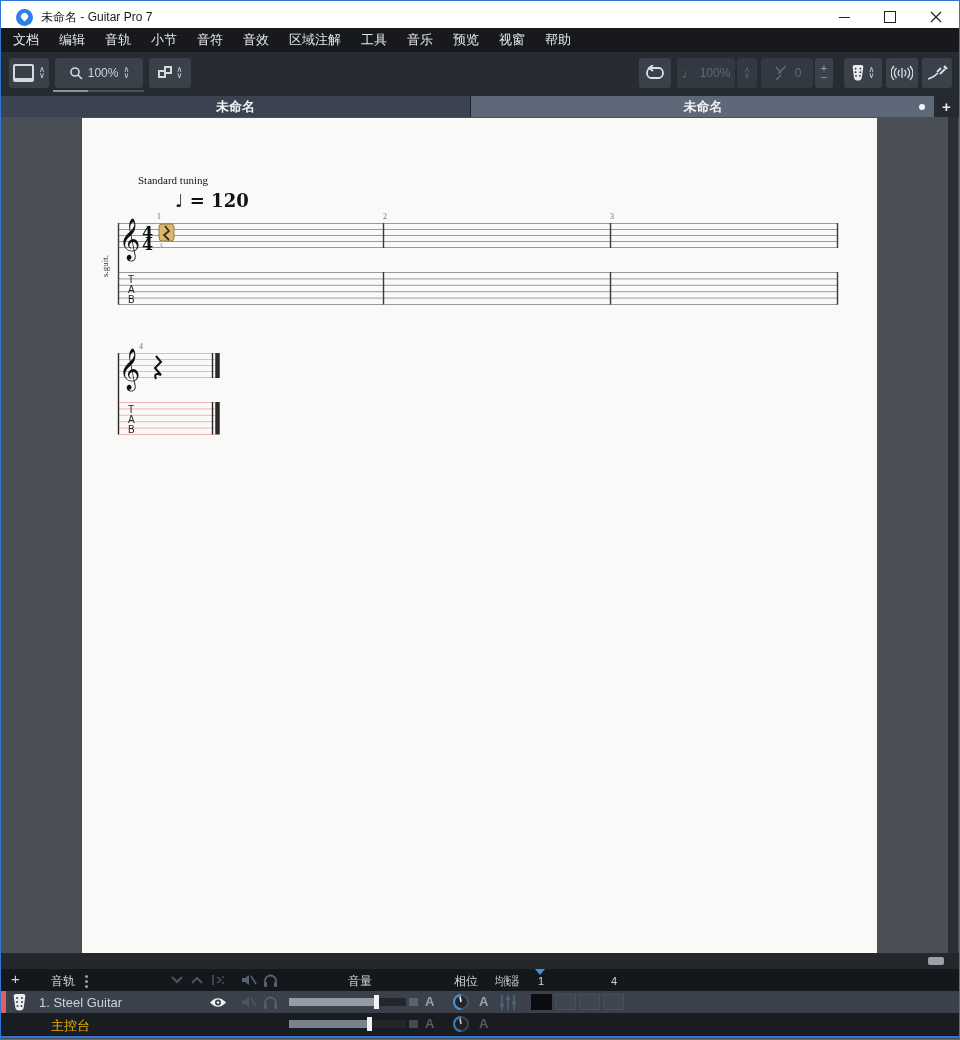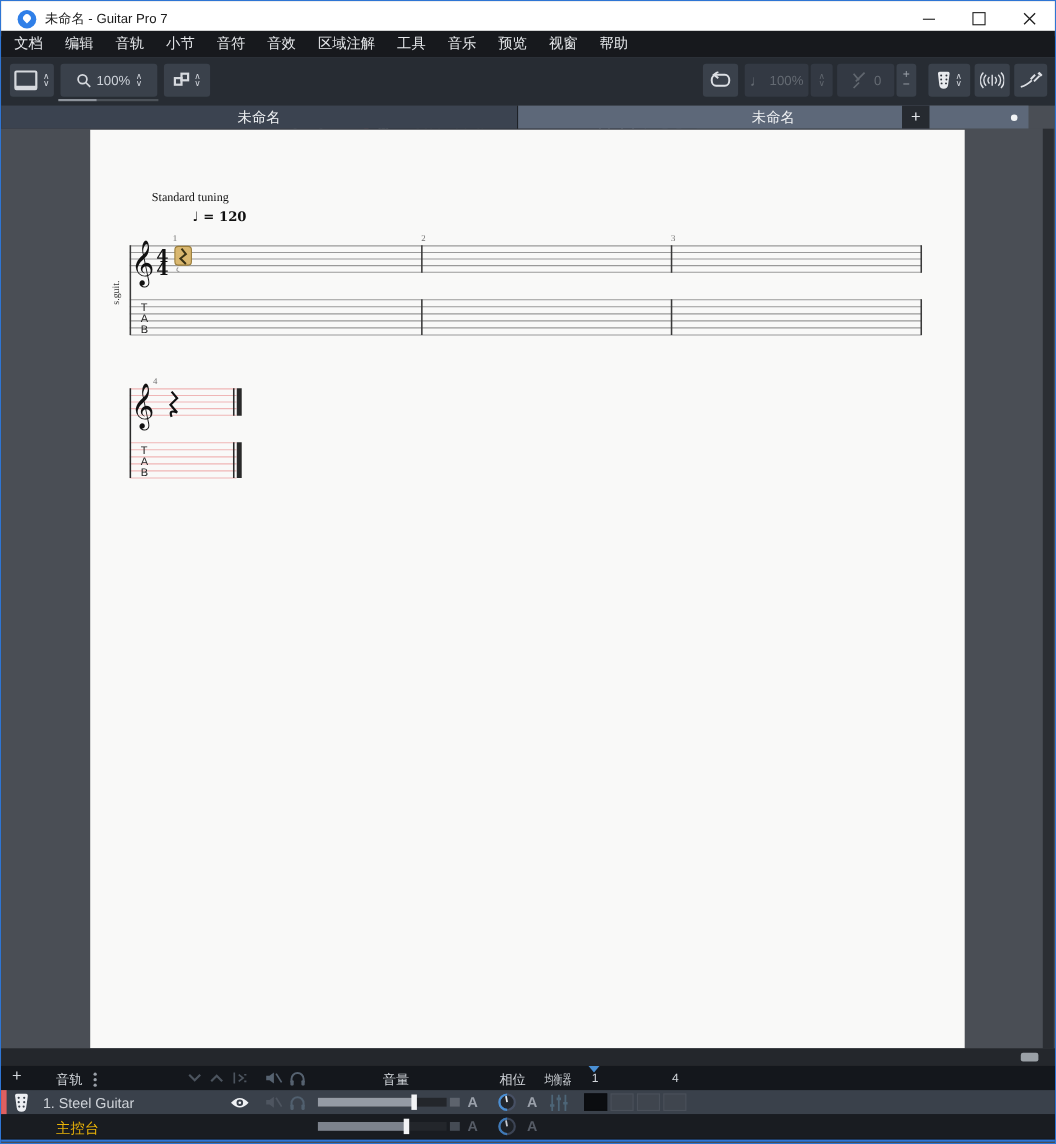--- a/index.html
+++ b/index.html
@@ -43,38 +43,38 @@
            color:#686e76;font-size:14px;display:flex;align-items:center;justify-content:center;}
   .disp-bottom{position:absolute;left:0;top:24px;width:100%;height:24px;color:#eceef1;font-size:12px;}
   .disp-bottom span{position:absolute;top:4px;}
   .warn-dot{position:absolute;left:41px;top:5px;width:11px;height:11px;border-radius:50%;
             background:#e8a33d;color:#201a08;font-size:9px;font-weight:bold;text-align:center;line-height:11px;}
   .minisig{position:absolute;left:287px;top:2px;display:flex;flex-direction:column;line-height:9px;
            font-size:9px;color:#dfe2e6;font-family:"Liberation Serif",serif;text-align:center;}
   .gbtn-dis{color:#646a72;}
   .plusminus{display:flex;flex-direction:column;line-height:9px;font-size:11px;color:#9aa0a8;align-items:center;}
   
-  .tabbar{position:absolute;left:1px;top:96px;width:844px;height:21px;background:#1d2127;}
+  .tabbar{position:absolute;left:1px;top:96px;width:958px;height:21px;background:#1d2127;font-weight:bold;}
   .tab{position:absolute;top:0;height:21px;display:flex;align-items:center;justify-content:center;
        font-size:13px;color:#f1f3f5;}
   .tab-left{left:0;width:469px;background:#3b4350;}
   .tab-right{left:470px;width:464px;background:#5d6879;}
   .mod-dot{position:absolute;right:10px;top:8px;width:6px;height:6px;border-radius:50%;background:#f2f4f6;}
   .tab-plus{position:absolute;right:0;top:0;width:25px;height:21px;color:#e3e6ea;font-size:15px;
             display:flex;align-items:center;justify-content:center;background:#262a30;}
   
   .score-area{position:absolute;left:1px;top:117px;width:958px;height:852px;background:#4a4e55;}
   .vscroll{position:absolute;right:1px;top:0;width:10px;height:836px;background:#2b2e33;}
   .hscroll{position:absolute;left:0;bottom:0;width:100%;height:16px;background:#24272c;}
   .hthumb{position:absolute;right:15px;top:4px;width:16px;height:8px;background:#9aa0a6;border-radius:2px;}
   .page{position:absolute;left:81px;top:1px;width:795px;height:835px;background:#f9f9f8;}
   .tuning-txt{position:absolute;left:56px;top:56px;font-family:"Liberation Serif",serif;
               font-size:11px;color:#111;}
   .tempo-txt{position:absolute;left:93px;top:72px;font-family:"DejaVu Serif",serif;
-             font-size:12px;font-weight:bold;color:#111;}
+             font-size:18px;font-weight:bold;color:#111;}
   .sys{position:absolute;}
   
   .mixer{position:absolute;left:1px;top:969px;width:958px;height:69px;background:#14171c;}
   .mx-header{position:absolute;left:0;top:0;width:100%;height:22px;background:#14171c;color:#d3d7dc;}
   .mx-track{position:absolute;left:0;top:22px;width:100%;height:22px;background:#3a414b;}
   .mx-master{position:absolute;left:0;top:44px;width:100%;height:22px;background:#191c21;}
   .mx-bottomline{position:absolute;left:0;bottom:0;width:100%;height:2px;background:#2e75d4;}
   .mx-label{position:absolute;top:4px;font-size:12px;color:#d3d7dc;white-space:nowrap;}
   .mx-redbar{position:absolute;left:0;top:0;width:5px;height:22px;background:#e06060;}
   .trk-name{position:absolute;left:38px;top:4px;font-size:13px;color:#ced2d8;}

